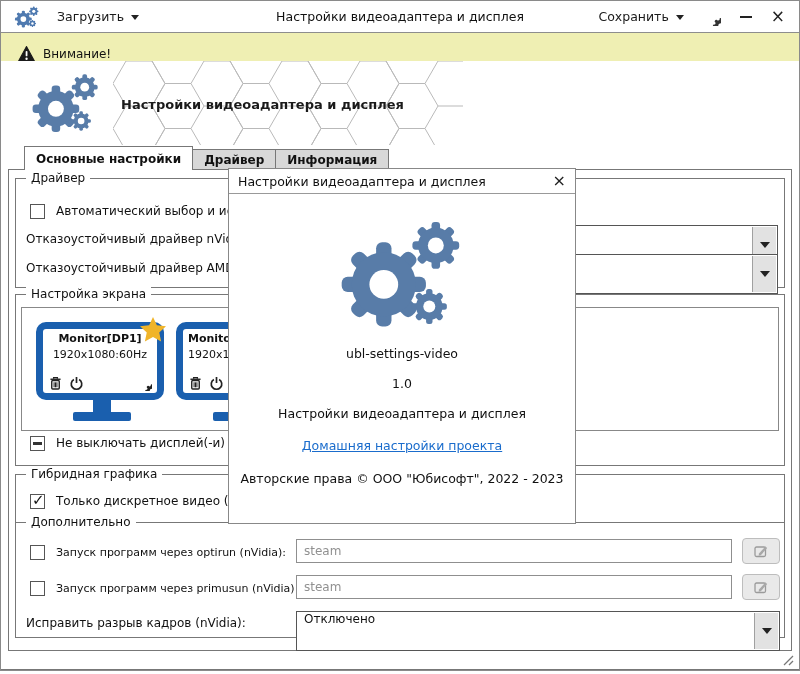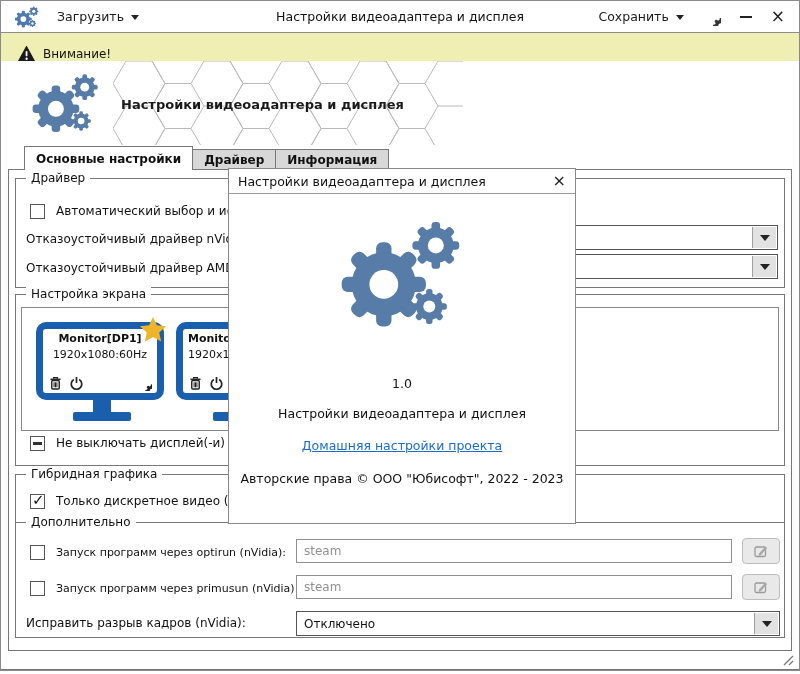--- a/index.html
+++ b/index.html
@@ -37,21 +37,21 @@
   .group { position: absolute; left: 6px; right: 6px; border: 1px solid #777; background: #fff; }
   .group-title { position: absolute; top: -8px; left: 10px; background: #fff; padding: 0 5px; font-size: 12px; color: #111; }
   .row { position: absolute; left: 0; right: 0; display: flex; align-items: center; }
   .lbl { font-size: 12px; color: #111; white-space: nowrap; }
   .lbl-sm { font-size: 11px; color: #111; white-space: nowrap; }
 
   .cb { width: 15px; height: 15px; min-width: 15px; border: 1px solid #555; background: #fff; position: relative; }
   .cb.checked::after { content: "✓"; position: absolute; left: 1px; top: -4px; font-size: 15px; font-weight: bold; color: #111; }
   .cb.partial::after { content: ""; position: absolute; left: 2px; right: 2px; top: 5px; height: 3px; background: #333; }
 
-  .combo { position: absolute; height: 25px; border: 1px solid #555; background: #fff; font-size: 12px; color: #111; display: flex; align-items: center; padding-left: 7px; }
+  .combo { position: absolute; height: 40px; border: 1px solid #555; background: #fff; font-size: 12px; color: #111; display: flex; align-items: flex-start; padding-left: 7px; }
   .combo-btn { position: absolute; top: 1px; right: 1px; bottom: 1px; width: 24px; background: #e2e2e2; border-left: 1px solid #a0a0a0; display: flex; align-items: center; justify-content: center; }
   .combo-arrow { width: 0; height: 0; border-left: 5px solid transparent; border-right: 5px solid transparent; border-top: 6px solid #222; }
 
   .text-input { position: absolute; height: 24px; border: 1px solid #8f8f8f; background: #fff; font-size: 12px; padding: 0 7px; color: #333; font-family: "DejaVu Sans", sans-serif; }
   .text-input::placeholder { color: #909090; }
   .edit-btn { position: absolute; width: 38px; height: 26px; background: #e9e9e9; border: 1px solid #bdbdbd; border-radius: 4px; display: flex; align-items: center; justify-content: center; }
 
   
   .mon-frame { position: absolute; left: 5px; right: 5px; top: 12px; height: 124px; border: 1px solid #888; }
   .monitor { position: absolute; width: 132px; }
@@ -307,19 +307,20 @@
   </div>
 
   <div class="dialog">
     <div class="dialog-titlebar">
       <span class="dialog-title">Настройки видеоадаптера и дисплея</span>
       <span class="dialog-close">×</span>
     </div>
     <svg class="dialog-logo" viewBox="0 0 100 100">
         <use href="#gears-logo" fill="#587ca8"></use>
       </svg>
+    <div class="dlg-line" style="top:177px;">ubl-settings-video</div>
     <div class="dlg-line" style="top:207px;">1.0</div>
     <div class="dlg-line" style="top:237px;">Настройки видеоадаптера и дисплея</div>
     <div class="dlg-line" style="top:269px;"><a class="dlg-link" href="#">Домашняя настройки проекта</a></div>
     <div class="dlg-line" style="top:302px;">Авторские права © ООО "Юбисофт", 2022 - 2023</div>
   </div>
 
 </div>
 
 </body></html>

